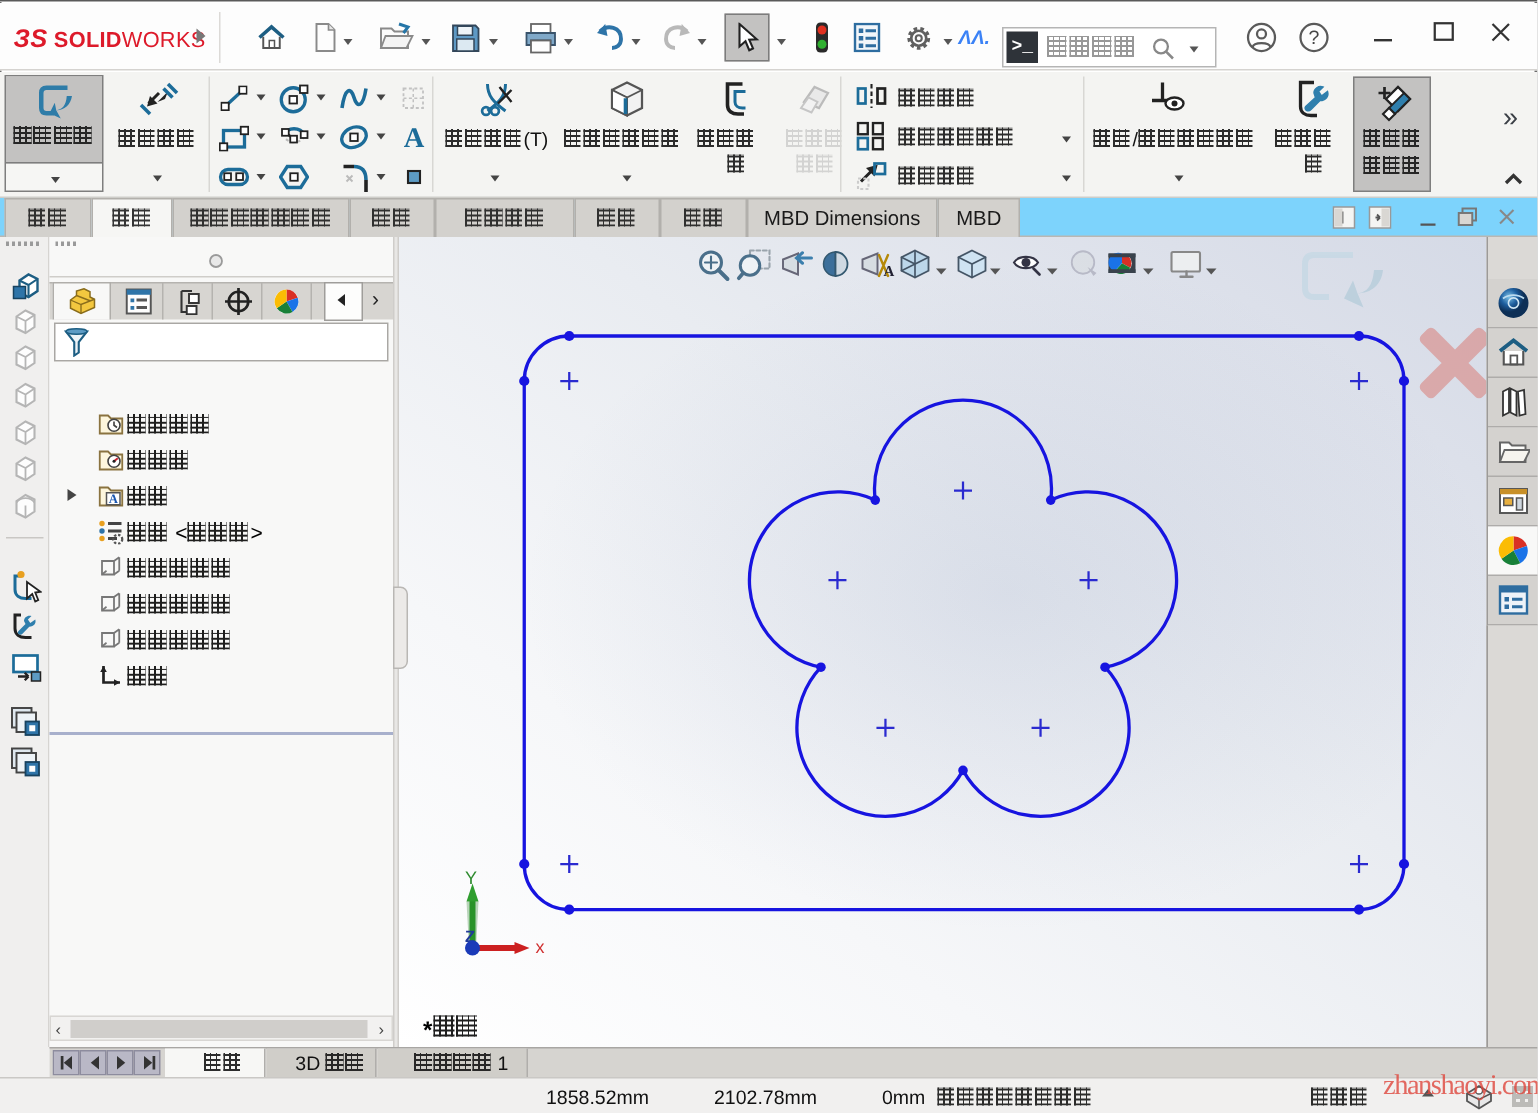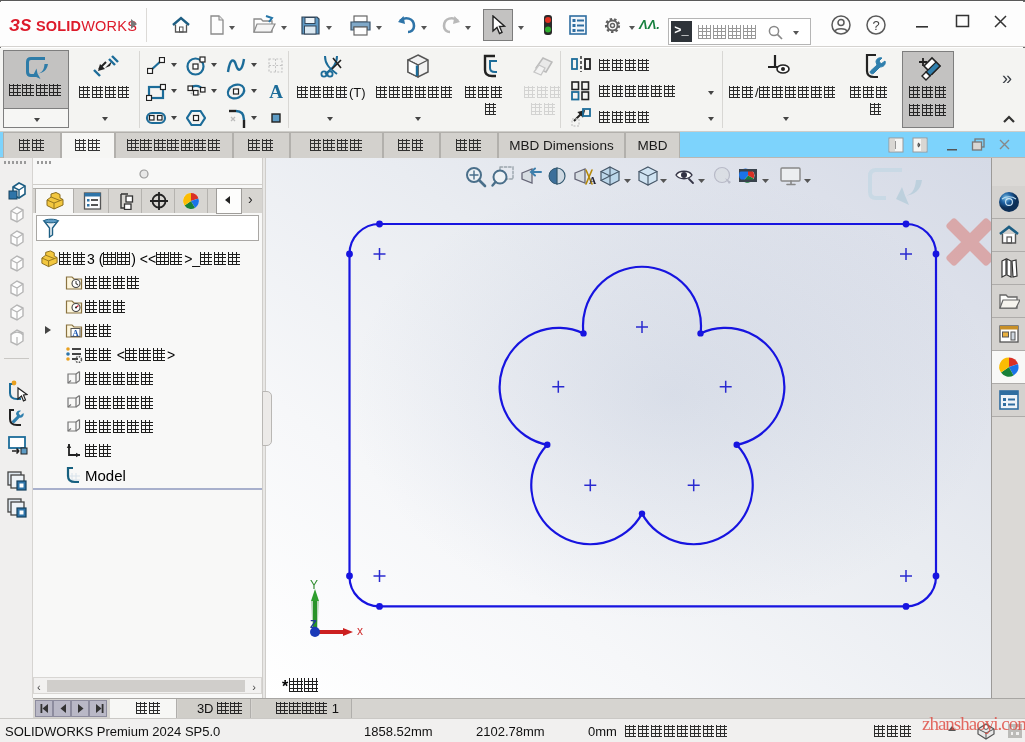--- a/index.html
+++ b/index.html
@@ -146,21 +146,21 @@
       </div>
 
     <div class="tbico" style="left:597px;">
         <svg width="21" height="21" viewBox="0 0 21 21">
           <circle cx="10.5" cy="10.5" r="6.5" fill="none" stroke="#606060" stroke-width="2.2" stroke-dasharray="2.4 2.1"></circle>
           <circle cx="10.5" cy="10.5" r="5" fill="none" stroke="#606060" stroke-width="1.8"></circle>
           <circle cx="10.5" cy="10.5" r="2" fill="none" stroke="#606060" stroke-width="1.4"></circle>
         </svg>
       </div>
     <div class="dda" style="left:629px;"></div>
-    <div class="abs" style="left:639px;top:15px;font-size:13px;color:#15803d;font-style:italic;font-weight:bold;">ΛΛ.</div>
+    <div class="abs" style="left:639px;top:15px;font-size:13px;color:#3b82f6;font-style:italic;font-weight:bold;">ΛΛ.</div>
 
     <div id="searchbox">
       <div class="sic">&gt;_</div>
       <span class="cj" style="position:absolute;left:29px;top:5px;font-size:15px;color:#8a8a8a;"><span class="cjg"></span><span class="cjg"></span><span class="cjg"></span><span class="cjg"></span></span>
       <svg class="abs" style="left:98px;top:5px;" width="17" height="17" viewBox="0 0 17 17">
           <circle cx="7" cy="7" r="4.6" fill="none" stroke="#888" stroke-width="1.5"></circle>
           <path d="M10.4 10.4 L15 15" stroke="#888" stroke-width="1.7"></path>
         </svg>
       <div class="dda" style="left:124px;top:12px;"></div>
     </div>
@@ -513,27 +513,20 @@
     <div class="abs" style="left:183px;top:30px;width:26px;height:26px;background:#fdfdfc;border:1px solid #9f9d9a;"></div>
     <div class="abs" style="left:192px;top:38px;width:0;height:0;border-top:4px solid transparent;border-bottom:4px solid transparent;border-right:5px solid #222;"></div>
     <div class="abs" style="left:215px;top:33px;font-size:14px;color:#222;">›</div>
 
     <div class="abs" style="left:3px;top:57px;width:223px;height:26px;background:#fff;border:1px solid #a9a7a4;"></div>
     <svg class="abs" style="left:9px;top:60px;" width="18" height="20" viewBox="0 0 18 20">
         <path d="M2 3 H16 L10.5 10 V17 L7.5 19 V10 Z" fill="#eef3f7" stroke="#1d5e83" stroke-width="1.4"></path>
         <ellipse cx="9" cy="3" rx="7" ry="1.8" fill="#5d9bc4" stroke="#1d5e83" stroke-width="1"></ellipse>
       </svg>
 
-    <div class="trow" style="top:89px;">
-        <svg class="ticon" style="left:7px;" width="19" height="18" viewBox="0 0 20 18">
-          <path d="M2 8 L6 5 L6 2 L11 0.5 L15 2.5 L15 6 L18 7.5 L18 13 L9 17 L2 13.5 Z" fill="#f3c73f" stroke="#8a6d1c" stroke-width="1"></path>
-          <path d="M2 8 L9 11 L18 7.5 M9 11 V17 M6 5 L15 8.5" fill="none" stroke="#8a6d1c" stroke-width="0.9"></path>
-        </svg>
-        <span class="txt cj" style="left:26px;"><span class="cjg"></span><span class="cjg"></span>3 (<span class="cjg"></span><span class="cjg"></span>) &lt;&lt;<span class="cjg"></span><span class="cjg"></span>&gt;_<span class="cjg"></span><span class="cjg"></span><span class="cjg"></span></span>
-      </div>
     <div class="trow" style="top:113px;">
         <svg class="ticon" style="left:32px;" width="18" height="17" viewBox="0 0 18 17">
           <path d="M1.5 3 H7 L9 5 H16.5 V15 H1.5 Z" fill="#fdf6dd" stroke="#8a7340" stroke-width="1.2"></path>
           <circle cx="11" cy="9.5" r="4" fill="#fff" stroke="#444" stroke-width="1.1"></circle>
           <path d="M11 7 V9.5 L13 11" fill="none" stroke="#444" stroke-width="1.1"></path>
         </svg>
         <span class="txt cj" style="left:52px;"><span class="cjg"></span><span class="cjg"></span><span class="cjg"></span><span class="cjg"></span></span>
       </div>
     <div class="trow" style="top:137px;">
         <svg class="ticon" style="left:32px;" width="18" height="17" viewBox="0 0 18 17">
@@ -589,27 +582,20 @@
         </svg>
         <span class="txt cj" style="left:52px;"><span class="cjg"></span><span class="cjg"></span><span class="cjg"></span><span class="cjg"></span><span class="cjg"></span></span>
       </div>
     <div class="trow" style="top:281px;">
         <svg class="ticon" style="left:32px;" width="18" height="17" viewBox="0 0 18 17">
           <path d="M4 2 V13 H15" fill="none" stroke="#222" stroke-width="1.8"></path>
           <path d="M4 2 L1.8 6 L6.2 6 Z" fill="#222"></path>
           <path d="M15 13 L11 10.8 L11 15.2 Z" fill="#222"></path>
         </svg>
         <span class="txt cj" style="left:52px;"><span class="cjg"></span><span class="cjg"></span></span>
-      </div>
-    <div class="trow" style="top:305px;">
-        <svg class="ticon" style="left:32px;" width="18" height="18" viewBox="0 0 18 18">
-          <path d="M4 10 H15 M4 14 H15 M7 7 V16 M11 7 V16" stroke="#d8e2ea" stroke-width="1"></path>
-          <path d="M8 2 H3 V10 C3 14 6 16 10 16 H14" fill="none" stroke="#17607f" stroke-width="2.2"></path>
-        </svg>
-        <span class="txt" style="left:52px;font-size:15px;">Model</span>
       </div>
     <div class="abs" style="left:0px;top:330px;width:229px;height:2px;background:#a8b0cc;"></div>
 
     <div class="abs" style="left:0px;top:519px;width:229px;height:17px;background:#f2f1f0;border:1px solid #d8d6d3;">
       <div class="abs" style="left:3px;top:3px;font-size:11px;color:#444;">‹</div>
       <div class="abs" style="right:5px;top:3px;font-size:11px;color:#444;">›</div>
       <div class="abs" style="left:13px;top:2px;width:198px;height:12px;background:#d0cecb;"></div>
     </div>
   </div>
   <div id="fmsplit"></div>
@@ -816,21 +802,20 @@
           <path d="M43 4 L48.5 8.5 L43 13 Z"></path>
           <path d="M61 4 L66.5 8.5 L61 13 Z"></path>
           <rect x="66.7" y="4" width="1.8" height="9"></rect>
         </g>
     </svg>
     <div class="mtab act cj" style="left:77px;width:67px;"><span class="cjg"></span><span class="cjg"></span></div>
     <div class="mtab cj" style="left:145px;width:73px;">3D <span class="cjg"></span><span class="cjg"></span></div>
     <div class="mtab cj" style="left:219px;width:100px;"><span class="cjg"></span><span class="cjg"></span><span class="cjg"></span><span class="cjg"></span> 1</div>
   </div>
   <div id="statusbar">
-    <div class="abs" style="left:5px;top:5px;">SOLIDWORKS Premium 2024 SP5.0</div>
     <div class="abs" style="left:364px;top:5px;">1858.52mm</div>
     <div class="abs" style="left:476px;top:5px;">2102.78mm</div>
     <div class="abs" style="left:588px;top:5px;">0mm</div>
     <div class="abs cj" style="left:625px;top:5px;"><span class="cjg"></span><span class="cjg"></span><span class="cjg"></span><span class="cjg"></span><span class="cjg"></span><span class="cjg"></span><span class="cjg"></span><span class="cjg"></span></div>
     <div class="abs cj" style="left:874px;top:5px;"><span class="cjg"></span><span class="cjg"></span><span class="cjg"></span></div>
     <div class="abs" style="left:948px;top:7px;width:0;height:0;border-left:4.5px solid transparent;border-right:4.5px solid transparent;border-bottom:5.5px solid #555;"></div>
     <svg class="abs" style="left:975px;top:2px;" width="22" height="20" viewBox="0 0 22 20">
         <path d="M3 8 L11 3 L19 8 L19 13 L11 18 L3 13 Z" fill="#e8e8e8" stroke="#555" stroke-width="1.2"></path>
         <path d="M3 8 L11 12 L19 8 M11 12 V18" fill="none" stroke="#555" stroke-width="1"></path>
         <circle cx="11" cy="6" r="2.4" fill="#fff" stroke="#555"></circle>

